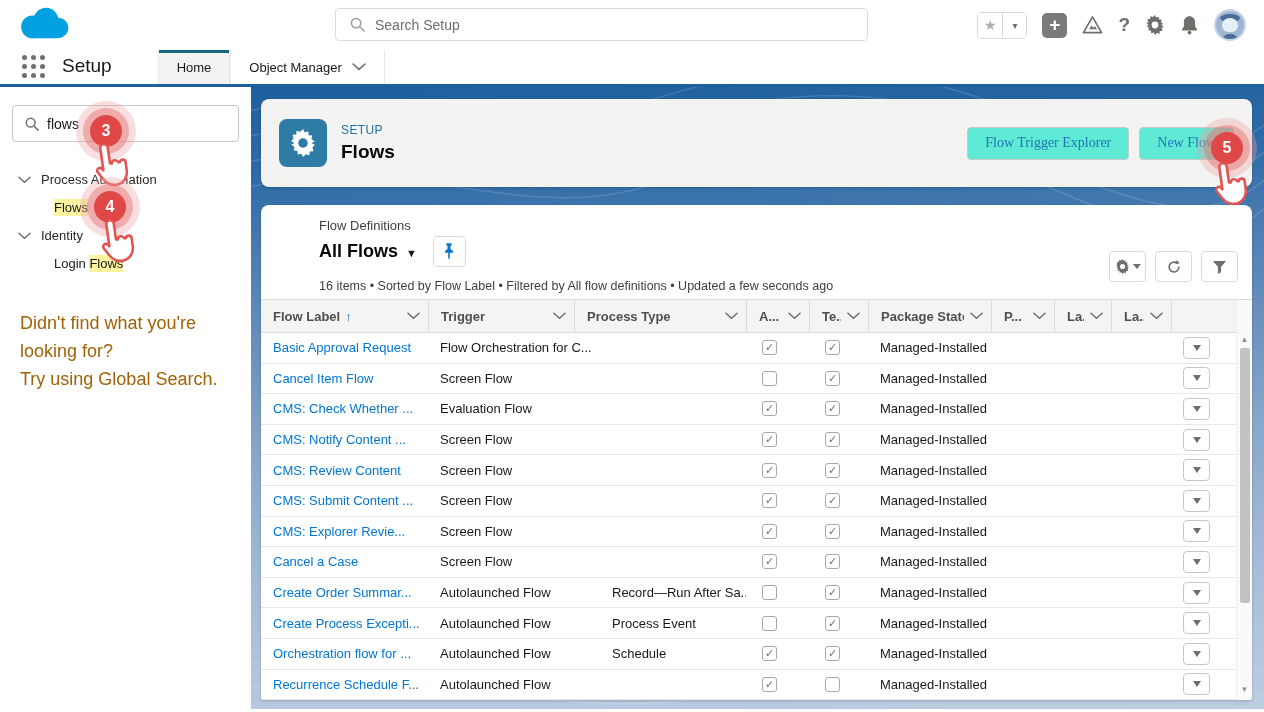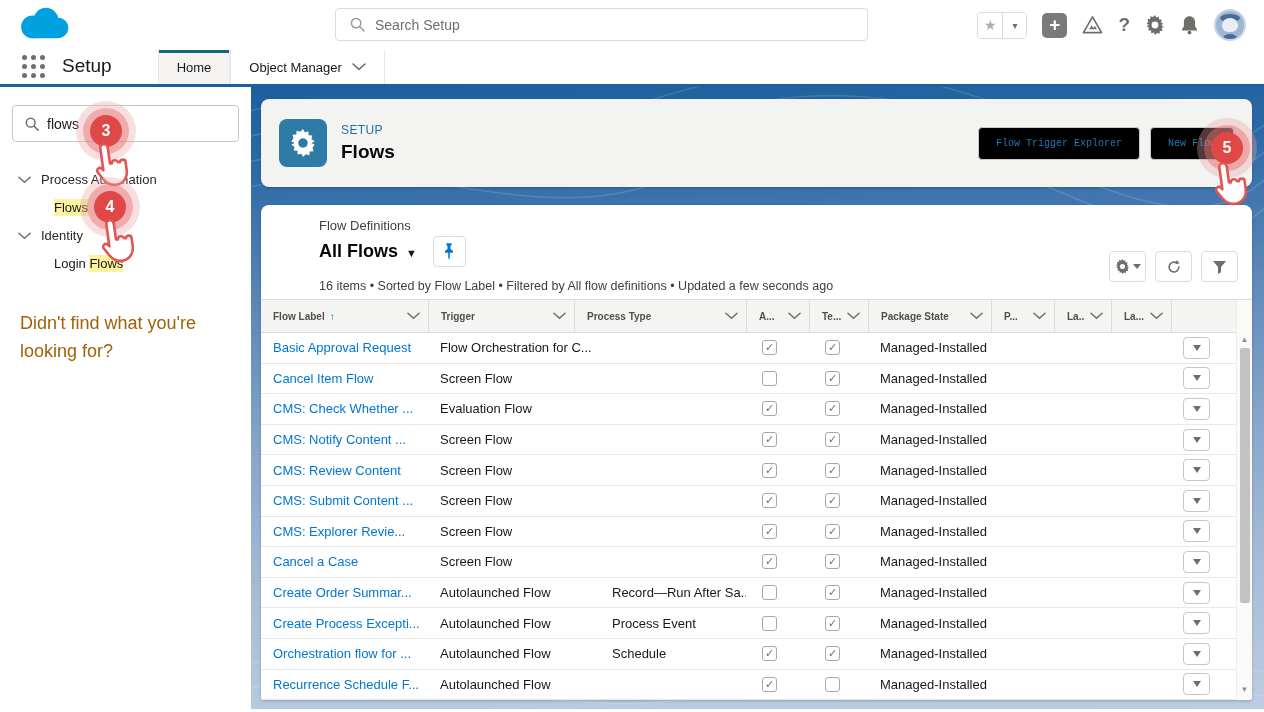--- a/index.html
+++ b/index.html
@@ -52,39 +52,39 @@
     background:linear-gradient(178deg,#1d5f9d 0%,#2f6ca7 14%,#5d88b8 34%,#86a6c9 55%,#a7bcd8 78%,#bccde1 100%); }
   .swirls { position:absolute; inset:0; pointer-events:none; }
 
   
   .hcard { position:absolute; left:10px; right:12px; top:12px; height:88px; background:#f3f3f2; border-radius:8px; box-shadow:0 1px 3px rgba(0,0,0,.2); display:flex; align-items:center; padding:0 18px; }
   .obj-tile { width:48px; height:48px; border-radius:8px; background:#2e7ca6; display:flex; align-items:center; justify-content:center; flex:none; }
   .hmeta { margin-left:14px; }
   .eyebrow { font-size:12px; color:#2273a1; letter-spacing:.4px; margin-bottom:4px; }
   .htitle { font-size:19px; font-weight:bold; color:#080707; }
   .hbtns { margin-left:auto; display:flex; gap:10px; }
-  .sf-btn { height:33px; padding:0 17px; background:#000000; border:1px solid #c9c9c9; border-radius:4px; color:#2077b4; font-size:10px; font-family:Liberation Mono, monospace; cursor:pointer; }
+  .sf-btn { height:33px; padding:0 17px; background:#5eead4; border:1px solid #c9c9c9; border-radius:4px; color:#2077b4; font-size:14px; font-family:Liberation Serif, serif; cursor:pointer; }
 
   
   .tcard { position:absolute; left:10px; right:12px; top:118px; bottom:9px; background:#fff; border-radius:8px 8px 3px 3px; box-shadow:0 1px 3px rgba(0,0,0,.2); overflow:hidden; }
   .tcard-head { position:relative; padding:13px 16px 0 16px; height:94px;margin-left:42px; }
   .entity { font-size:13px; color:#3e3e3c; }
   .viewrow { display:flex; align-items:center; margin-top:3px; }
   .viewname { font-size:18px; font-weight:bold; color:#080707; cursor:pointer; }
   .viewname .caret { font-size:11px; margin-left:8px; color:#181818; }
   .pin-btn { margin-left:16px; width:33px; height:31px; border:1px solid #dddbda; border-radius:4px; background:#fff; display:flex; align-items:center; justify-content:center; cursor:pointer; }
   .statusline { margin-top:12px; font-size:12.5px; color:#3e3e3c; }
   .head-actions { position:absolute; right:14px; top:46px; display:flex; gap:9px; }
   .icon-btn { width:37px; height:31px; border:1px solid #dddbda; border-radius:4px; background:#fff; display:flex; align-items:center; justify-content:center; gap:3px; color:#706e6b; cursor:pointer; }
 
   
   .table-wrap { display:flex; border-top:1px solid #dddbda; }
   .cols { flex:1; min-width:0; }
   .thead { display:flex; background:#f4f4f3; border-bottom:1px solid #dddbda; height:33px; }
-  .th { display:flex; align-items:center; font-size:10px; font-weight:bold; color:#514f4d; padding:0 8px 0 12px; position:relative; cursor:pointer; }
+  .th { display:flex; align-items:center; font-size:13px; font-weight:bold; color:#514f4d; padding:0 8px 0 12px; position:relative; cursor:pointer; }
   .th + .th { border-left:1px solid #dddbda; }
   .th .lbl { white-space:nowrap; overflow:hidden; }
   .th .sort { color:#0070d2; margin-left:5px; font-weight:bold; }
   .th .chev { margin-left:auto; padding-left:6px; }
   .trow { display:flex; align-items:center; height:30.6px; border-bottom:1px solid #e8e8e8; background:#fff; }
   .td { padding:0 8px 0 12px; font-size:13px; color:#181818; white-space:nowrap; overflow:hidden; display:flex; align-items:center; }
   .td a { color:#0176d3; text-decoration:none; }
   .cb { width:15px; height:15px; border:1px solid #a9a7a5; border-radius:3px; background:#fff; display:inline-flex; align-items:center; justify-content:center; font-size:11px; color:#706e6b; margin-left:4px; }
   .rowact { width:27px; height:22px; border:1px solid #c9c7c5; border-radius:4px; background:#fff; display:flex; align-items:center; justify-content:center; cursor:pointer; }
   .rowact i { width:0; height:0; border-left:4.5px solid transparent; border-right:4.5px solid transparent; border-top:6px solid #706e6b; }
@@ -203,20 +203,21 @@
           <div class="tree-group">
             <span><svg width="13" height="8" viewBox="0 0 14 8">
                 <path d="M1 1l6 5.4L13 1" fill="none" stroke="#706e6b" stroke-width="1.6" stroke-linecap="round"></path>
               </svg></span>
             <span>Identity</span>
           </div>
           <div class="tree-item"><span>Login </span><mark>Flows</mark></div>
         </div>
       <div class="sb-footer">
         <div>Didn't find what you're looking for?</div>
+        <div>Try using Global Search.</div>
       </div>
     </div>
 
     <div class="main">
       <svg class="swirls" width="100%" height="100%" viewBox="0 0 1014 622" preserveAspectRatio="none">
         <g fill="none" stroke="rgba(255,255,255,0.14)" stroke-width="1.5">
           <path d="M-20 30 C 120 -20, 240 70, 380 20 S 640 -30, 780 30 S 960 80, 1040 20"></path>
           <path d="M-20 55 C 130 5, 250 95, 390 45 S 650 -5, 790 55 S 970 105, 1040 45"></path>
           <path d="M-20 80 C 140 30, 260 120, 400 70 S 660 20, 800 80 S 980 130, 1040 70"></path>
           <path d="M-20 105 C 150 55, 270 145, 410 95 S 670 45, 810 105 S 990 155, 1040 95"></path>

